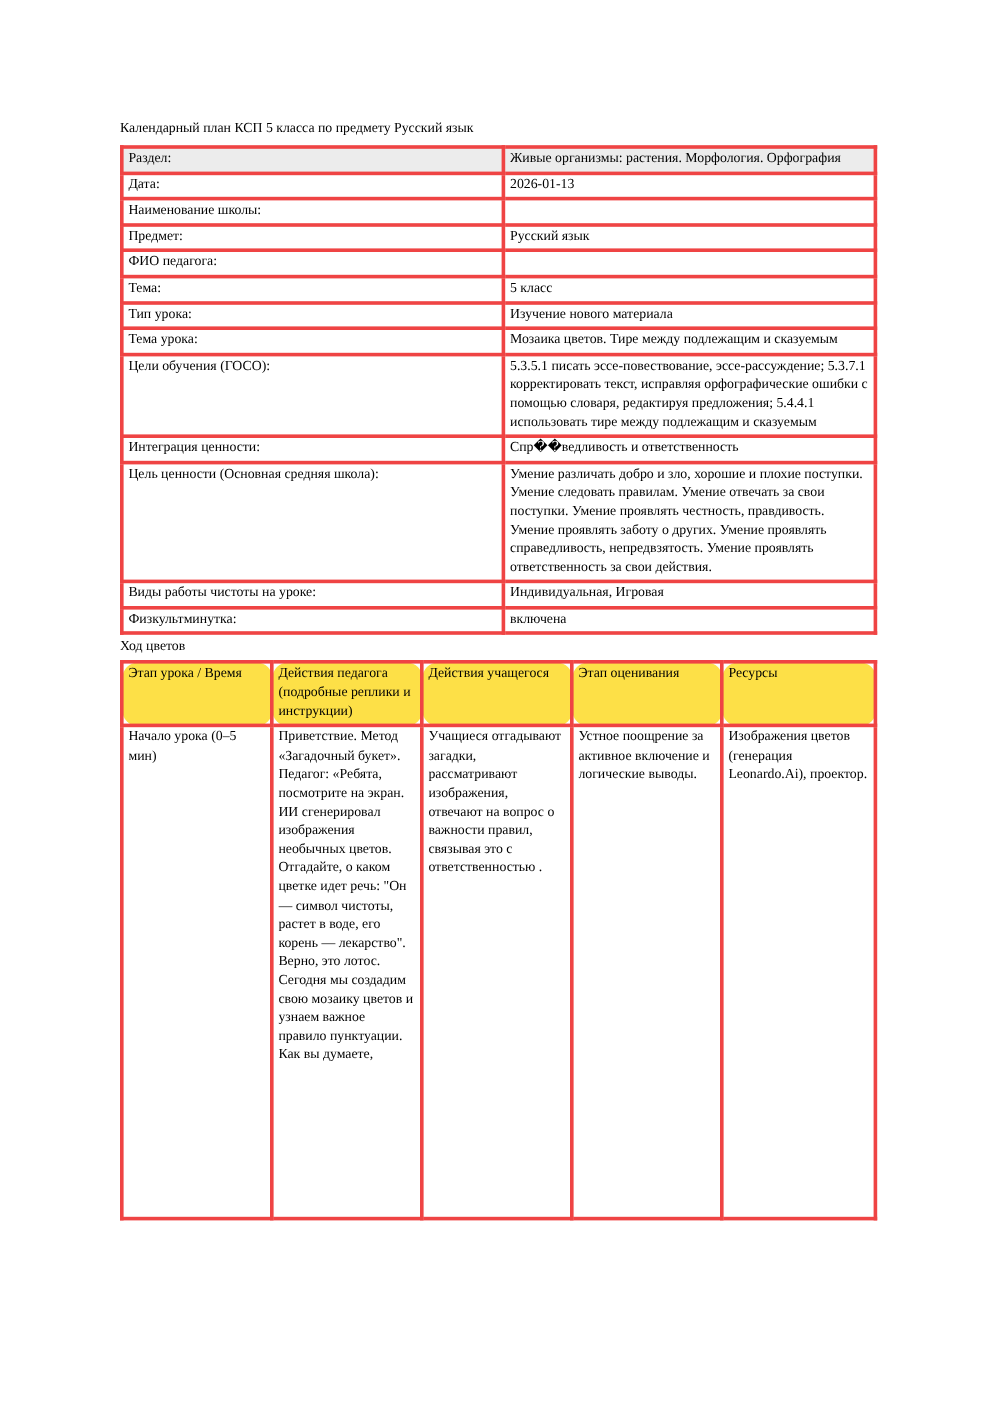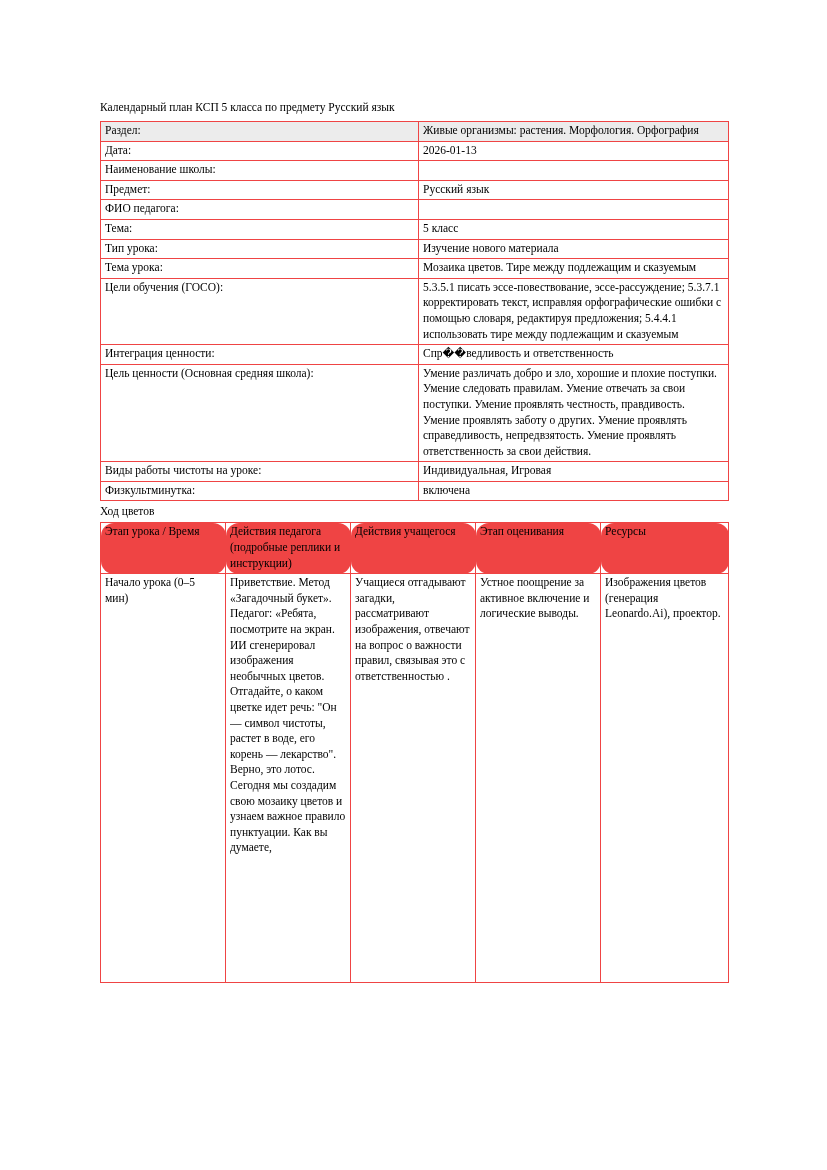--- a/index.html
+++ b/index.html
@@ -32,39 +32,39 @@
     line-height: 14px;
     margin: 3px 0 4px 0;
   }
   table {
     width: 628px;
     border-collapse: collapse;
     table-layout: fixed;
     font-size: 11.5px;
   }
   table td {
-    border: 1px solid #ef4444;
+    border: 3px solid #ef4444;
     padding: 1px 4px 2px 4px;
     vertical-align: top;
     line-height: 15.6px;
     word-wrap: break-word;
     overflow-wrap: break-word;
   }
   
   .info-table col.c1 { width: 318px; }
   .info-table col.c2 { width: 310px; }
   .info-table tr.shaded td { background: #ececec; }
 
   
   .flow-table col.f1 { width: 125px; }
   .flow-table col.f2 { width: 125px; }
   .flow-table col.f3 { width: 125px; }
   .flow-table col.f4 { width: 125px; }
   .flow-table col.f5 { width: 128px; }
-  .flow-table tr.head td { background: #ef4444; border-radius: 13px; }
+  .flow-table tr.head td { background: #fde047; border-radius: 13px; }
   .flow-table td.body-cell { height: 405px; }
   .clip {
     max-height: 402px;
     overflow: hidden;
     display: block;
   }
 </style>
 </head>
 <body>
 

